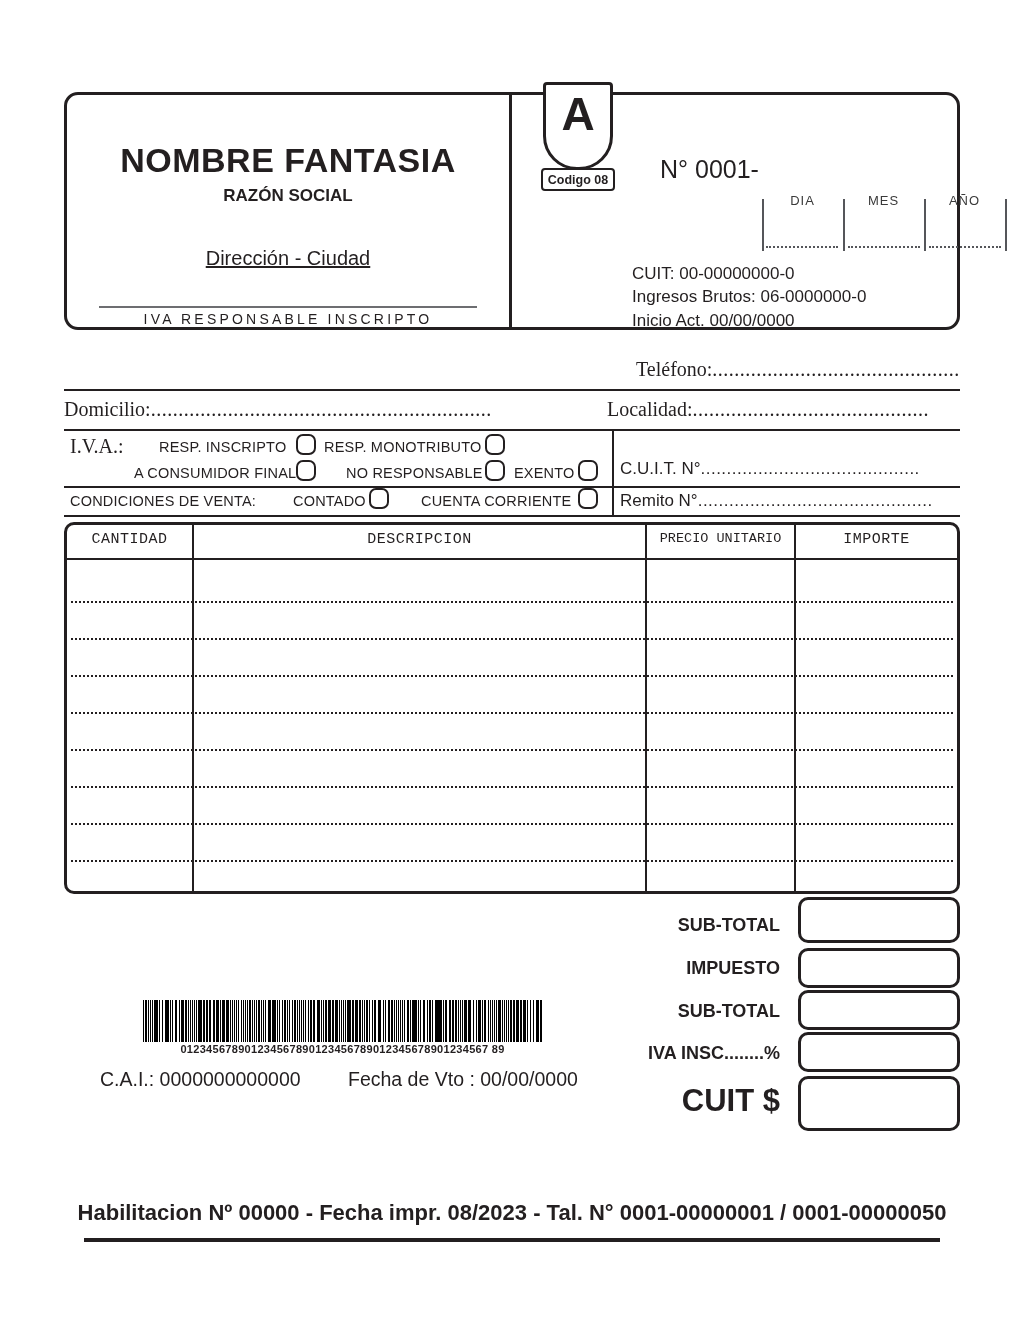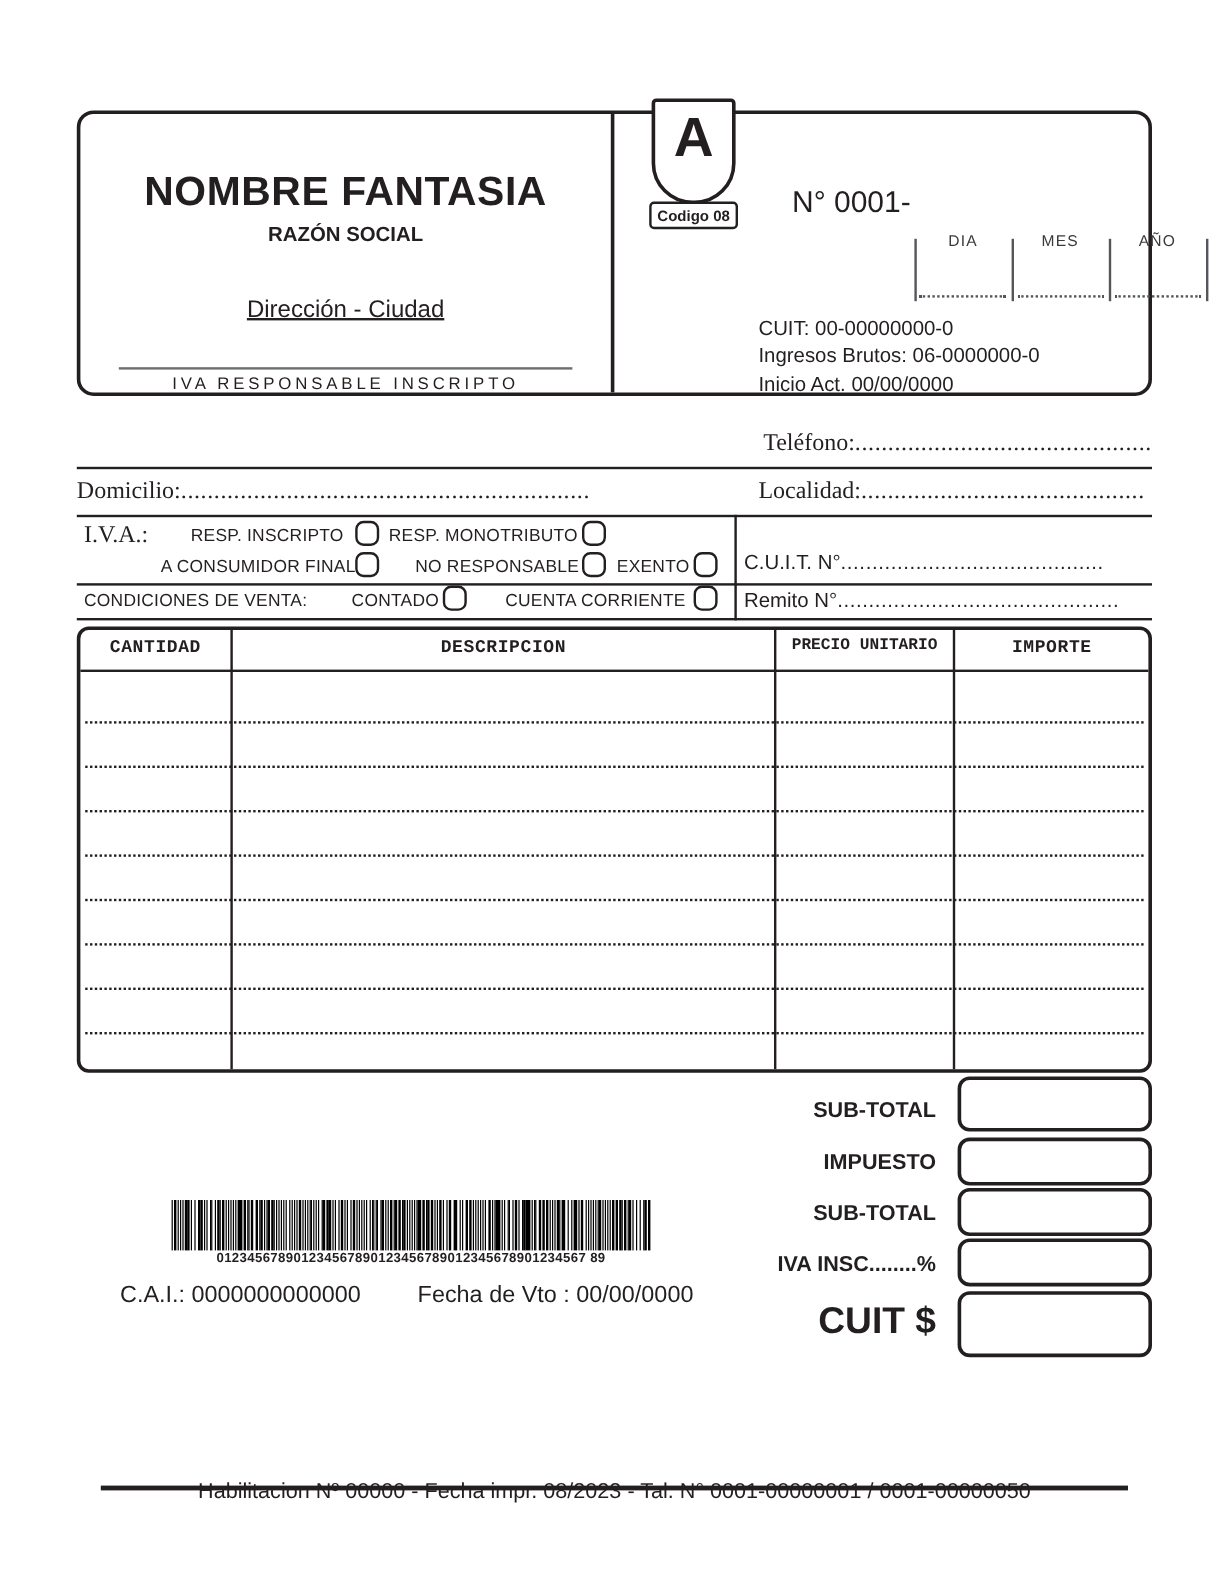--- a/index.html
+++ b/index.html
@@ -112,42 +112,42 @@
 
   
   .table-box{
     position:absolute; left:64px; top:522px; width:896px; height:372px;
     border:3px solid #231f20; border-radius:10px; background:#fff;
   }
   .th-rule{ position:absolute; left:0; top:33px; width:100%; height:2.4px; background:#231f20;}
   .tcol{ position:absolute; top:0; width:2.2px; background:#231f20; }
   .th{
     position:absolute; top:6px; text-align:center; font-family:"Liberation Mono", monospace;
-    font-size:15px; font-weight:bold; letter-spacing:0.5px; color:#231f20;
+    font-size:15px; font-weight:normal; letter-spacing:0.5px; color:#231f20;
   }
   .th.small{ font-size:13.5px; letter-spacing:0; }
   .row-dot{ position:absolute; left:4px; right:4px; height:0; border-bottom:2.6px dotted #231f20; }
 
   
   .tot-label{ position:absolute; text-align:right; font-size:18px; font-weight:bold; color:#231f20; white-space:nowrap;}
   .tot-box{ position:absolute; border:3px solid #231f20; border-radius:10px; background:#fff;}
   .total-label{ position:absolute; font-size:31px; font-weight:bold; color:#231f20; text-align:right; white-space:nowrap;}
 
   
   .barcode{ position:absolute; left:143px; top:1000px; width:399px; height:42px; display:flex; align-items:stretch; }
   .barcode i{ display:block; height:100%; background:#000; }
   .barcode-num{ position:absolute; left:143px; top:1043px; width:399px; text-align:center;
     font-size:11px; letter-spacing:0.3px; color:#231f20; font-weight:600;}
   .cai-line{ position:absolute; left:100px; top:1068px; width:500px; font-size:19.5px; color:#231f20;}
   .cai-a{ position:absolute; left:0; top:0;}
   .cai-b{ position:absolute; left:248px; top:0;}
 
   
-  .footer-text{ position:absolute; left:0; right:0; top:1232px; text-align:center;
-    font-size:18px; color:#231f20; }
+  .footer-text{ position:absolute; left:0; right:0; top:1200px; text-align:center;
+    font-size:22px; color:#231f20;font-weight:bold; }
   .footer-rule{ position:absolute; left:84px; width:856px; top:1238px; height:4px; background:#231f20;}
 </style>
 </head>
 <body>
 
 <div class="page">
 
   <div class="header-box">
 
     <div class="hdr-left">
@@ -195,21 +195,21 @@
 
   <div class="cust-line" style="left:636px; top:358px; width:324px;">
     <span>Teléfono:</span><span class="dotfill">..............................................</span>
   </div>
 
   <div class="sep-rule" style="left:64px; top:389px; width:896px;"></div>
 
   <div class="cust-line" style="left:64px; top:398px; width:560px;">
     <span>Domicilio:</span><span class="dotfill">..............................................................</span>
   </div>
-  <div class="cust-line" style="left:626px; top:398px; width:334px;text-align:center;">
+  <div class="cust-line" style="left:607px; top:398px; width:334px;">
     <span>Localidad:</span><span class="dotfill">...........................................</span>
   </div>
 
   <div class="panel">
     <div class="panel-border-t"></div>
     <div class="panel-border-m"></div>
     <div class="panel-border-b"></div>
     <div class="panel-vdiv"></div>
 
     <div class="iva-label">I.V.A.:</div>

